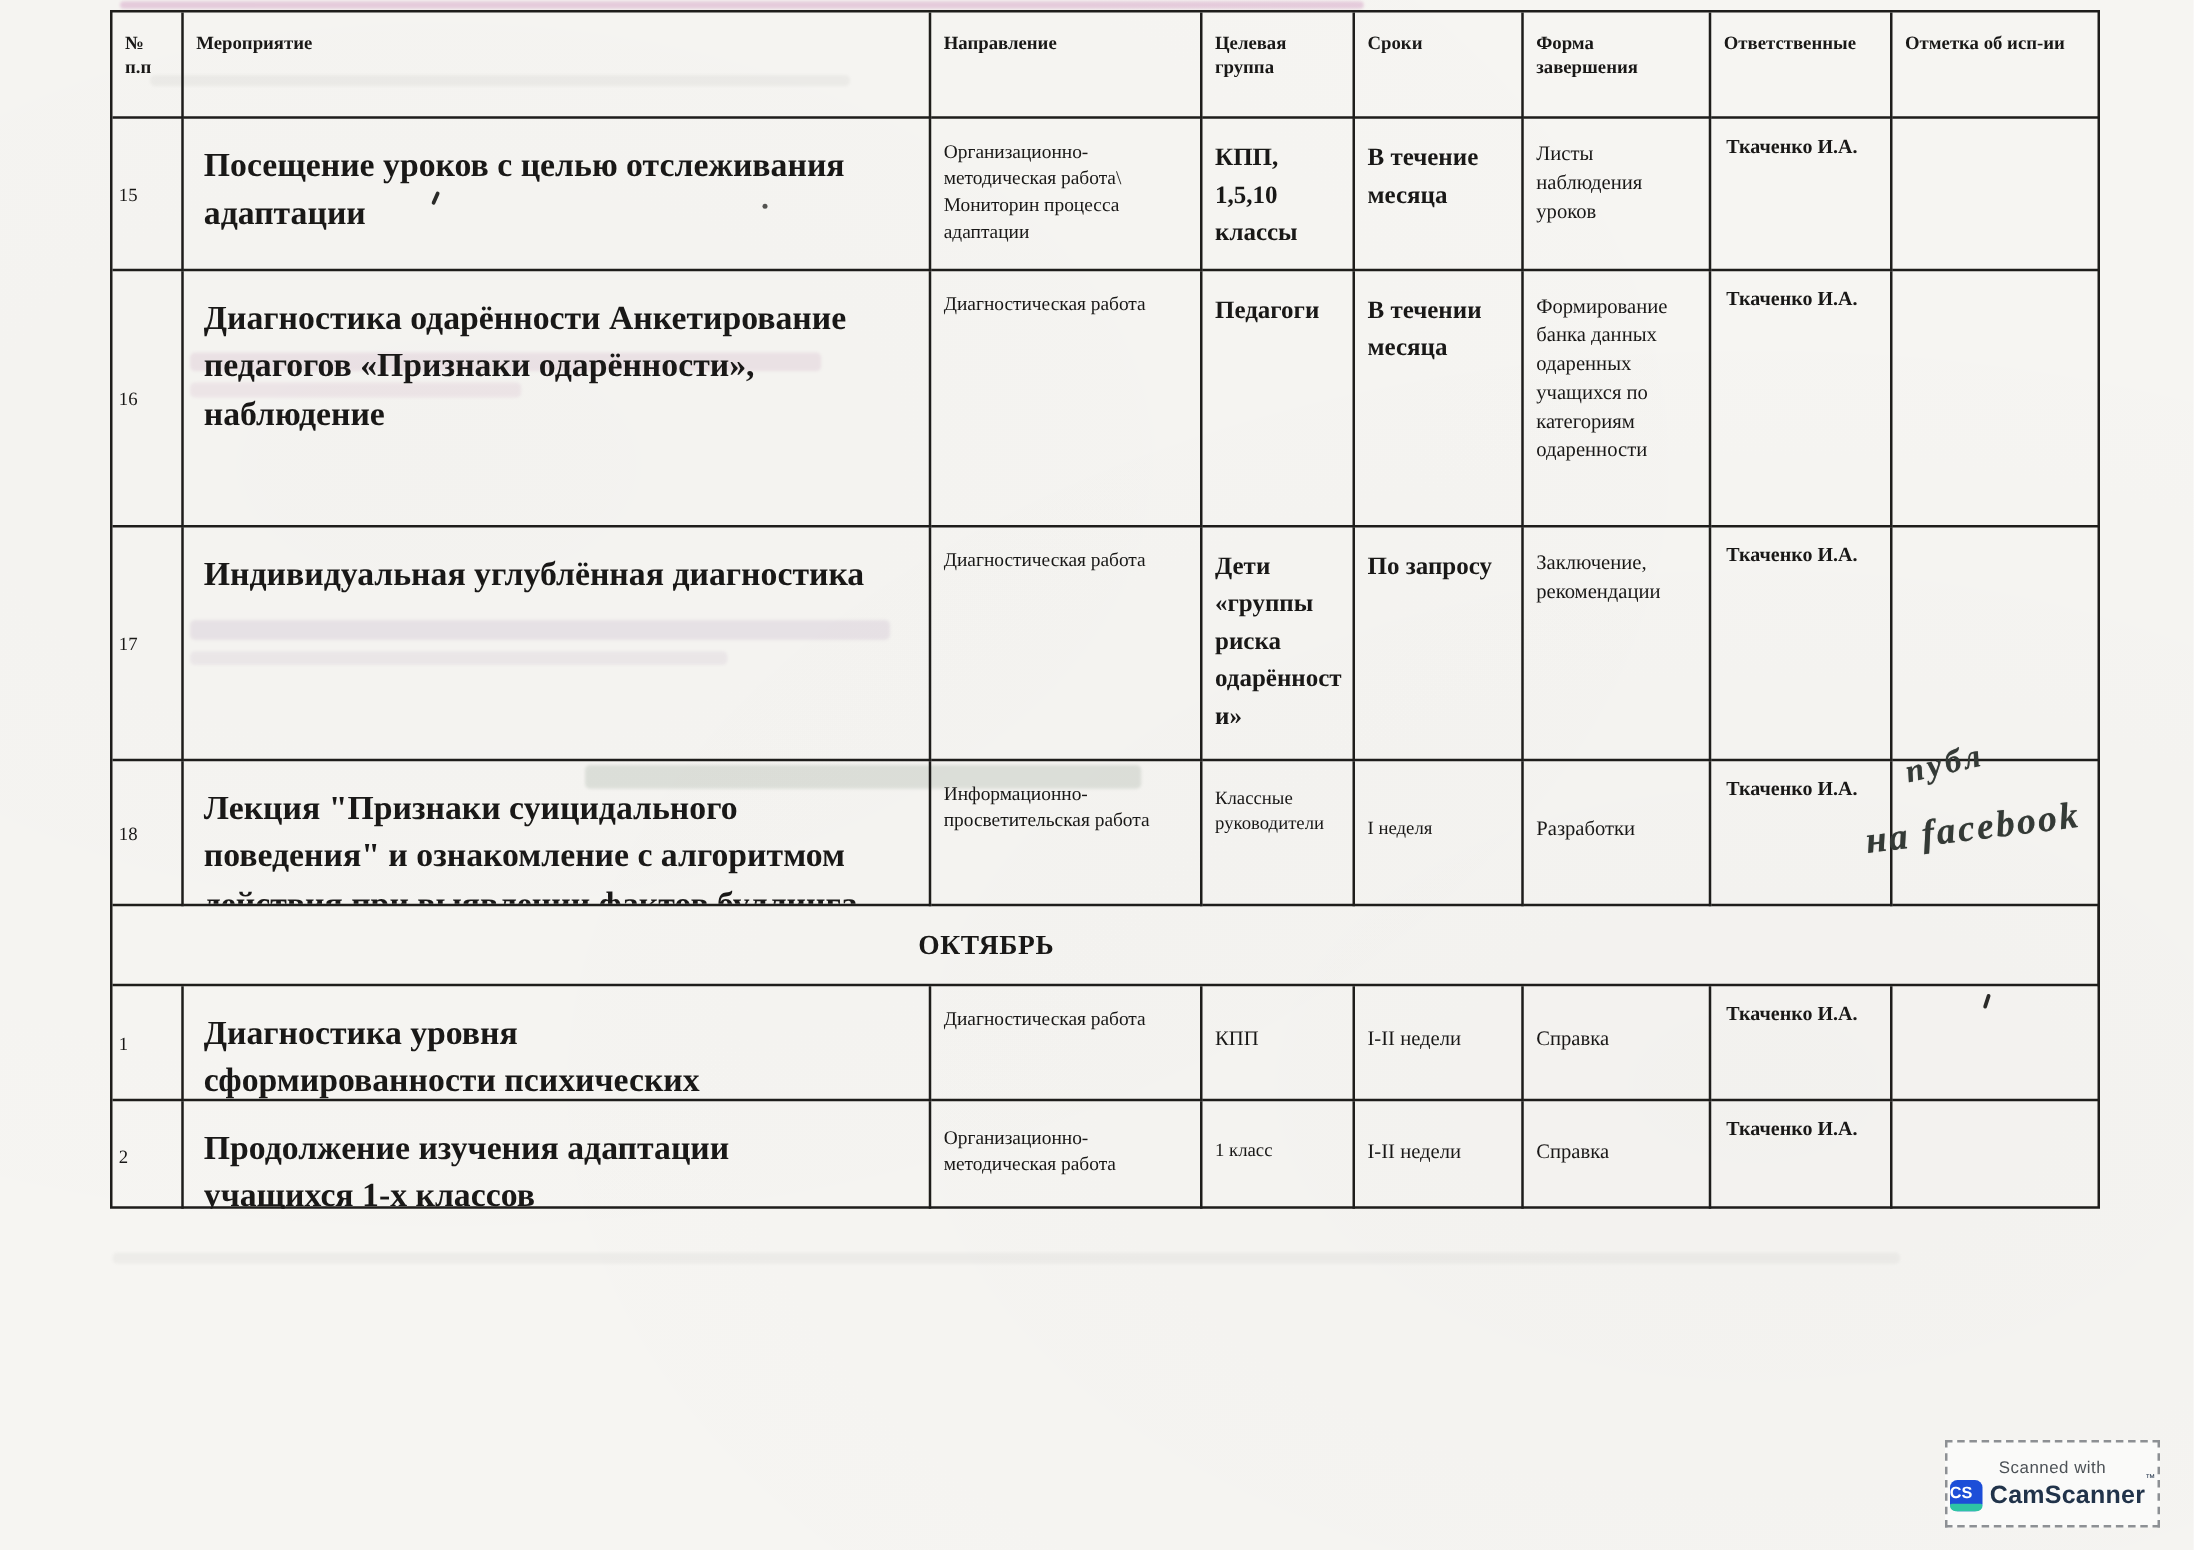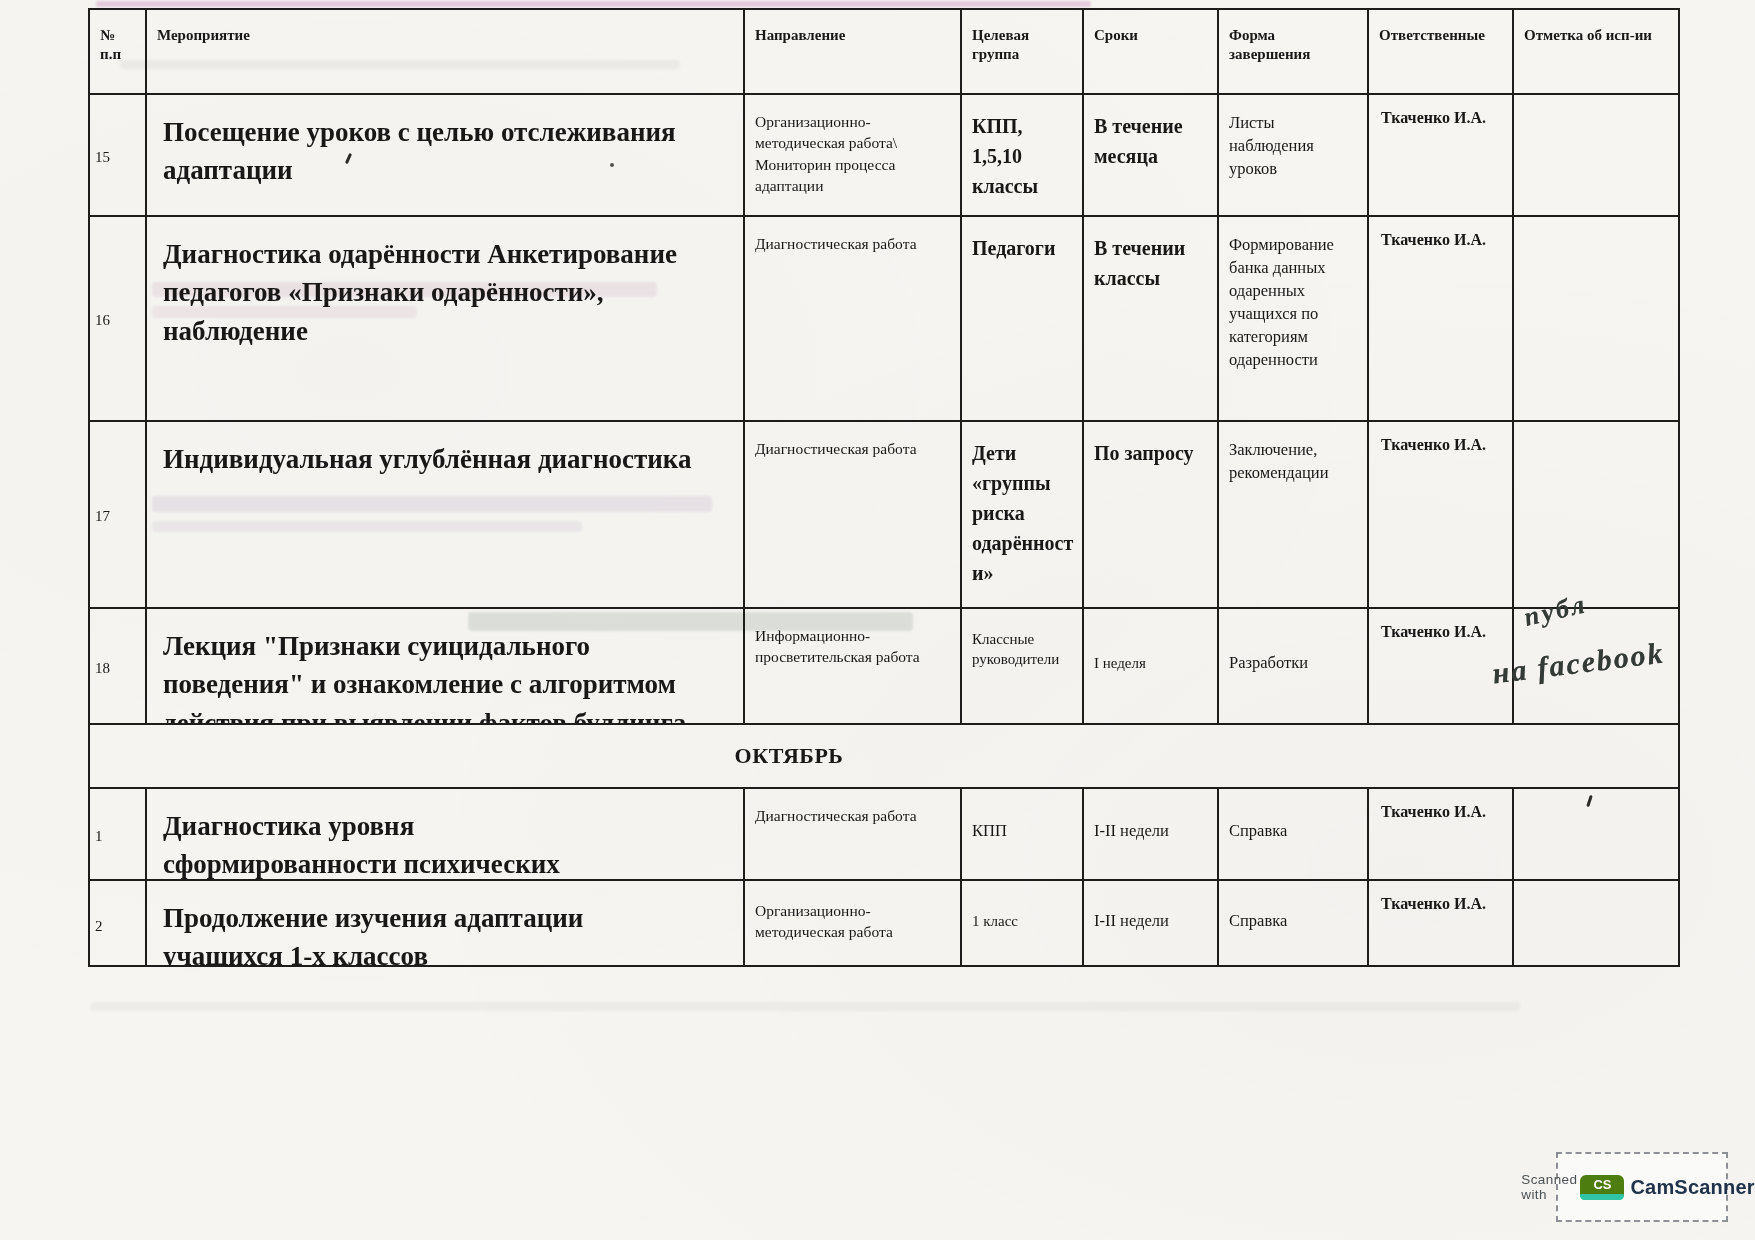--- a/index.html
+++ b/index.html
@@ -81,29 +81,29 @@
   .g3a{left:152px;top:496px;width:560px;height:16px;background:#9a7ba4;opacity:.14;}
   .g3b{left:152px;top:521px;width:430px;height:11px;background:#9a7ba4;opacity:.10;}
   .g4{left:468px;top:612px;width:445px;height:19px;background:#7d8f7d;opacity:.20;}
   .g5{left:90px;top:1002px;width:1430px;height:9px;background:#8a8a86;opacity:.08;}
   .g6{left:120px;top:60px;width:560px;height:9px;background:#9a9a94;opacity:.10;}
   
   .badge{
     position:absolute;left:1556px;top:1152px;width:172px;height:70px;
     border:2px dashed #8d9094;background:#fafaf9;
     box-sizing:border-box;
-    display:flex;flex-direction:row;align-items:center;justify-content:center;
+    display:flex;flex-direction:column;align-items:center;justify-content:center;
     gap:3px;
     font-family:"Liberation Sans", sans-serif;
   }
   .badge-top{font-size:13.5px;color:#4c5156;letter-spacing:.4px;}
   .badge-row{display:flex;align-items:center;gap:6px;}
   .cs-logo{
-    width:44px;height:25px;border-radius:6px;background:#4d7c0f;
-    position:relative;display:flex;align-items:flex-start;justify-content:center;
+    width:26px;height:25px;border-radius:6px;background:#1d4ed8;
+    position:relative;display:flex;align-items:flex-start;justify-content:flex-start;
   }
   .cs-logo .cs-txt{color:#fff;font-weight:700;font-size:13px;line-height:19px;}
   .cs-swoosh{position:absolute;bottom:0;left:0;width:100%;height:6px;background:#2ec4a5;border-radius:2px 2px 6px 6px;}
   .cam-name{font-size:20px;font-weight:700;color:#21334a;letter-spacing:.2px;}
   .cam-tm{font-size:8px;color:#21334a;vertical-align:top;position:relative;top:-7px;}
 </style>
 </head>
 <body>
 
 <div class="page">
@@ -138,21 +138,21 @@
     <div class="c md">Листы наблюдения уроков</div>
     <div class="c rsp">Ткаченко И.А.</div>
     <div class="c lc"></div>
 
     <div class="c num">16</div>
     <div class="c ev">
         <span class="evtx">Диагностика одарённости Анкетирование педагогов «Признаки одарённости», наблюдение</span>
       </div>
     <div class="c dir">Диагностическая работа</div>
     <div class="c big">Педагоги</div>
-    <div class="c big">В течении классы</div>
+    <div class="c big">В течении месяца</div>
     <div class="c md">Формирование банка данных одаренных учащихся по категориям одаренности</div>
     <div class="c rsp">Ткаченко И.А.</div>
     <div class="c lc"></div>
 
     <div class="c num">17</div>
     <div class="c ev">
         <span class="evtx">Индивидуальная углублённая диагностика</span>
       </div>
     <div class="c dir">Диагностическая работа</div>
     <div class="c big">Дети «группы риска одарённости»</div>

